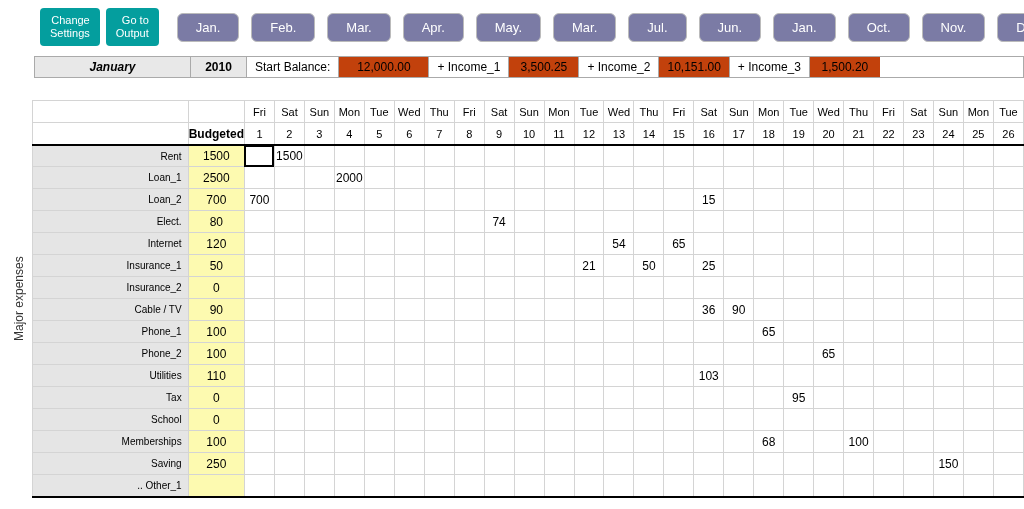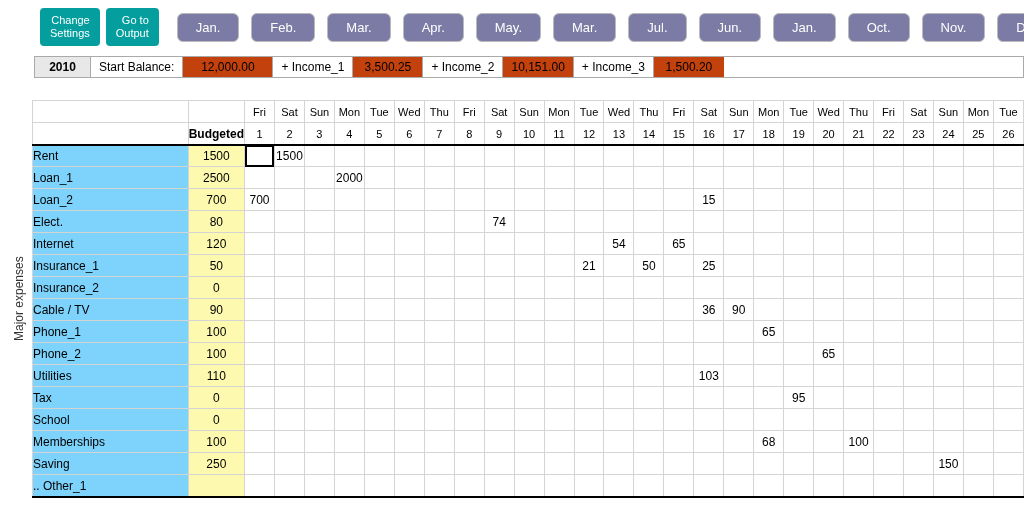--- a/index.html
+++ b/index.html
@@ -38,21 +38,21 @@
   col.rowhdr { width: 156px; }
   col.budget { width: 56px; }
   col.day    { width: 30px; }
 
   th.daywk, th.daynum { font-weight: normal; font-size: 11px; text-align:center; background:#fff; }
   th.daywk { border-top: none; }
   th.blank-top { border:none; background:#fff; }
   th.budget-hdr { font-size: 12px; text-align:center; background:#fff; }
   th.rowname-hdr { border:none; background:#fff; }
 
-  td.rowname { padding-right: 6px; font-size: 12px; background:#7dd3fc; }
+  td.rowname { text-align: right; padding-right: 6px; font-size: 10px; background:#e5e5e5; }
   td.budget  { text-align: center; background: #fdfab0; font-size:12px; }
   td.cell    { text-align: center; font-size: 12px; background:#fff; }
   td.cell.sel { outline: 2px solid #000; outline-offset:-2px; background:#fff; }
 
   tr.section-top td, tr.section-top th { border-top: 2px solid #000; }
   tr.daynum-row th { border-bottom: 2px solid #000; margin-left: 20px; }
   tr.section-bot td { border-bottom: 2px solid #000; }
 </style>
 </head>
 <body>
@@ -72,20 +72,21 @@
       <button class="month-tab">Jul.</button>
       <button class="month-tab">Jun.</button>
       <button class="month-tab">Jan.</button>
       <button class="month-tab">Oct.</button>
       <button class="month-tab">Nov.</button>
       <button class="month-tab">Dec.</button>
     </div>
 </div>
 
 <div class="info-row">
+  <div class="info-cell info-month">January</div>
   <div class="info-cell info-year">2010</div>
   <div class="info-cell info-label">Start Balance:</div>
   <div class="info-cell info-value" style="min-width:90px">12,000.00</div>
   <div class="info-cell info-label">+ Income_1</div>
   <div class="info-cell info-value">3,500.25</div>
   <div class="info-cell info-label">+ Income_2</div>
   <div class="info-cell info-value">10,151.00</div>
   <div class="info-cell info-label">+ Income_3</div>
   <div class="info-cell info-value">1,500.20</div>
 </div>

